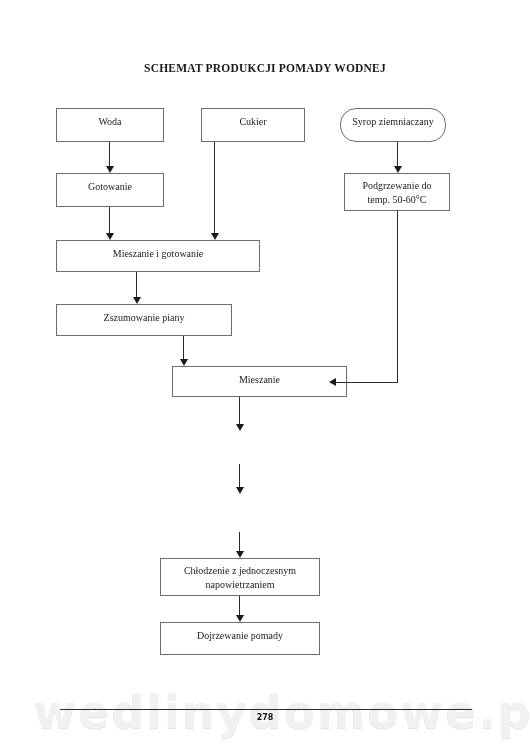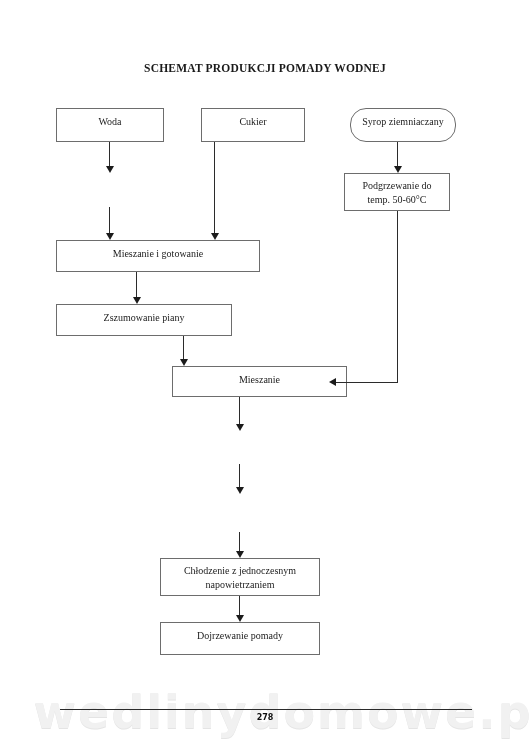--- a/index.html
+++ b/index.html
@@ -123,24 +123,27 @@
   <div id="title">SCHEMAT PRODUKCJI POMADY WODNEJ</div>
 
   <div class="node" style="left:201px; top:108px; width:104px; height:34px;">
     <span>Cukier</span>
   </div>
 
   <div class="node" style="left:56px; top:108px; width:108px; height:34px;">
     <span>Woda</span>
   </div>
 
-  <div class="node" style="left:350px; top:108px; width:106px; height:34px;border-radius:16px;">
+  <div class="node" style="left:340px; top:108px; width:106px; height:34px;border-radius:16px;">
     <span>Syrop ziemniaczany</span>
   </div>
 
+  <div class="node" style="left:56px; top:173px; width:108px; height:34px;">
+    <span>Gotowanie</span>
+  </div>
 
   <div class="node two-line" style="left:344px; top:173px; width:106px; height:38px;">
     <span>Podgrzewanie do</span><br>
     <span>temp. 50-60°C</span>
   </div>
 
   <div class="node" style="left:56px; top:240px; width:204px; height:32px;">
     <span>Mieszanie i gotowanie</span>
   </div>
 

